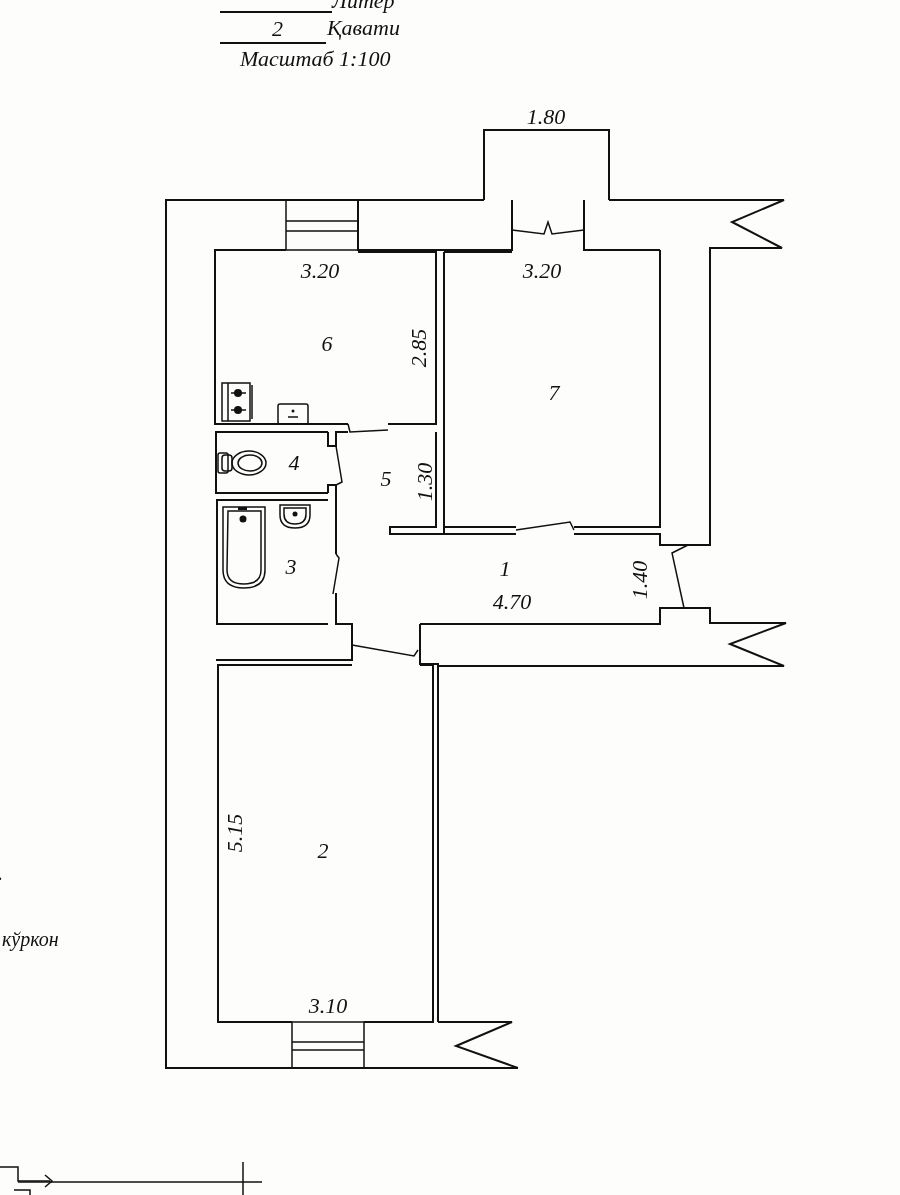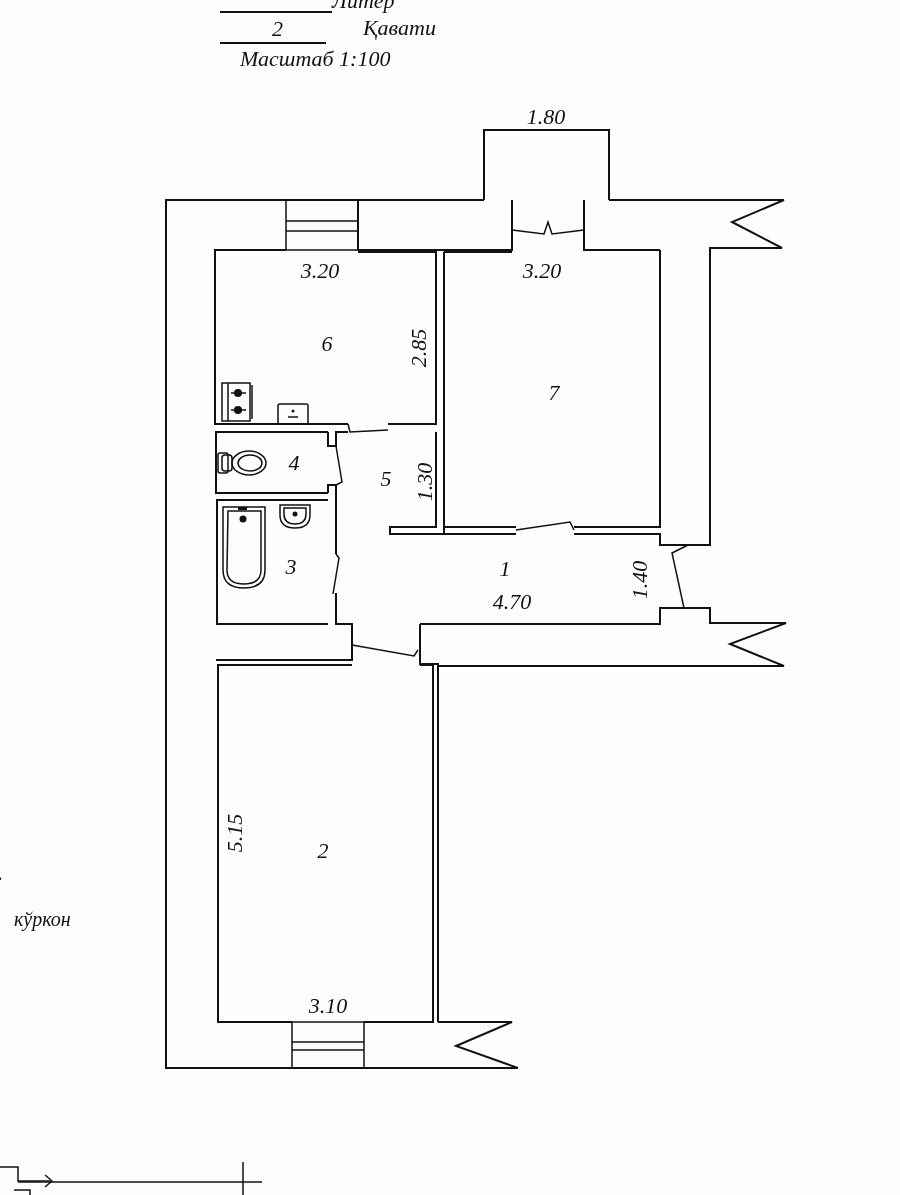--- a/index.html
+++ b/index.html
@@ -13,25 +13,25 @@
   .thin { fill: none; stroke: #111; stroke-width: 1.5; }
   .side-text { position: absolute; font-style: italic; font-size: 20px; color: #111; }
 </style>
 </head>
 <body>
 
 <div class="hdr-line" style="left:220px; top:11px; width:112px;"></div>
 <div class="hdr" style="left:332px; top:-12px;">Литер</div>
 <div class="hdr" style="left:272px; top:16px;">2</div>
 <div class="hdr-line" style="left:220px; top:42px; width:106px;"></div>
-<div class="hdr" style="left:327px; top:15px;margin-left:36px;">Қавати</div>
+<div class="hdr" style="left:327px; top:15px;">Қавати</div>
 <div class="hdr" style="left:222px; top:46px;margin-left:18px;">Масштаб 1:100</div>
 
 <div class="side-text" style="left:-2px; top:862px;">.</div>
-<div class="side-text" style="left:2px; top:908px;margin-left:12px;">кўркон</div>
+<div class="side-text" style="left:2px; top:928px;">кўркон</div>
 
 <svg class="plan" width="900" height="1195" viewBox="0 0 900 1195">
 
   <g>
 
     <polyline class="w" points="484,200 166,200 166,1068 518,1068"></polyline>
 
     <polyline class="w" points="518,1068 456,1046 512,1022 438,1022"></polyline>
 
     <polyline class="w" points="609,200 784,200 732,222 782,248 710,248 710,545 688,545"></polyline>

